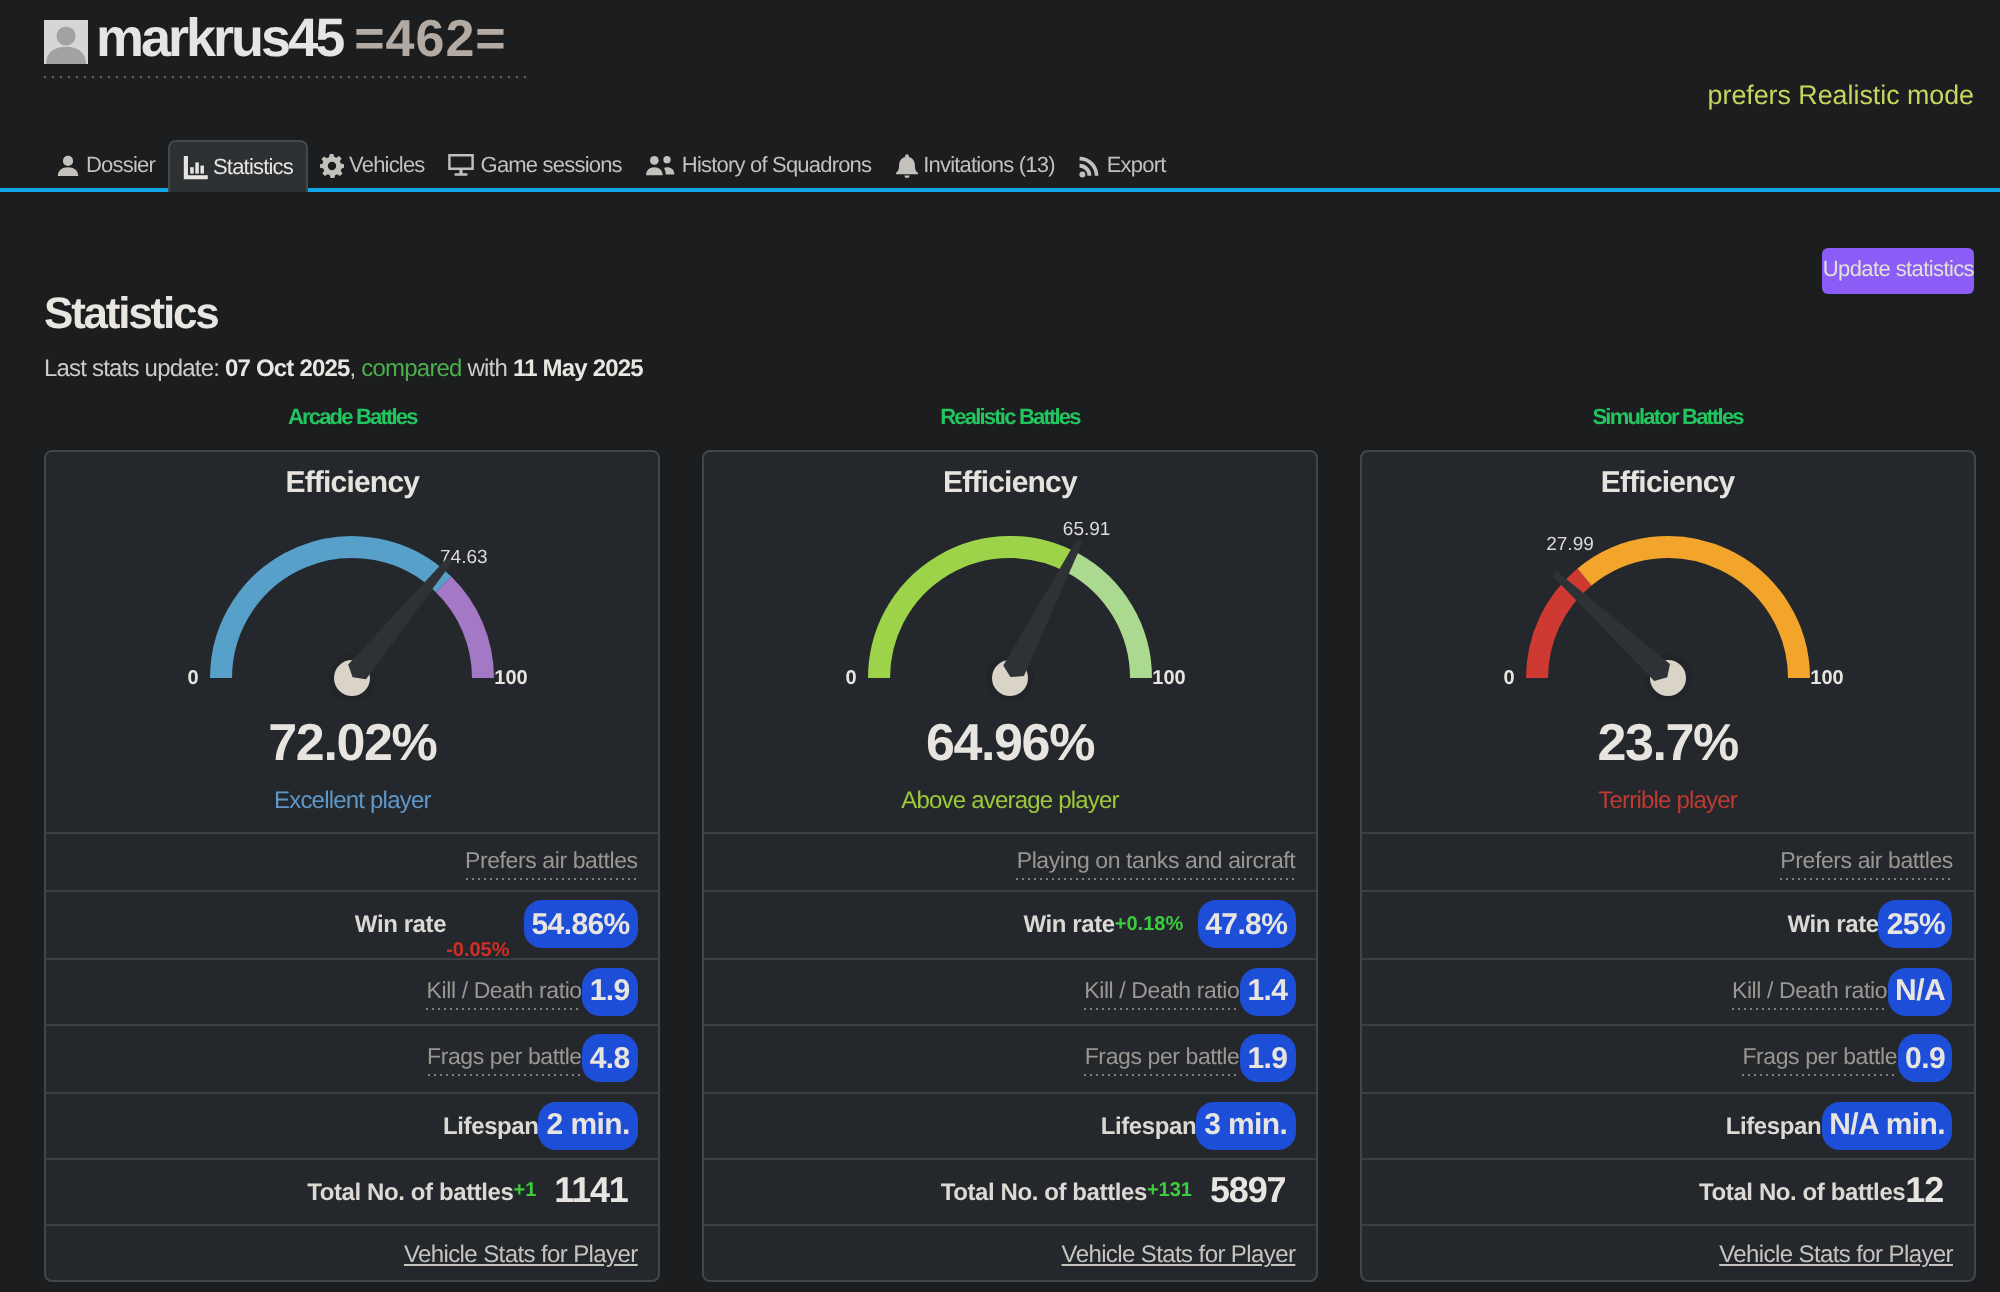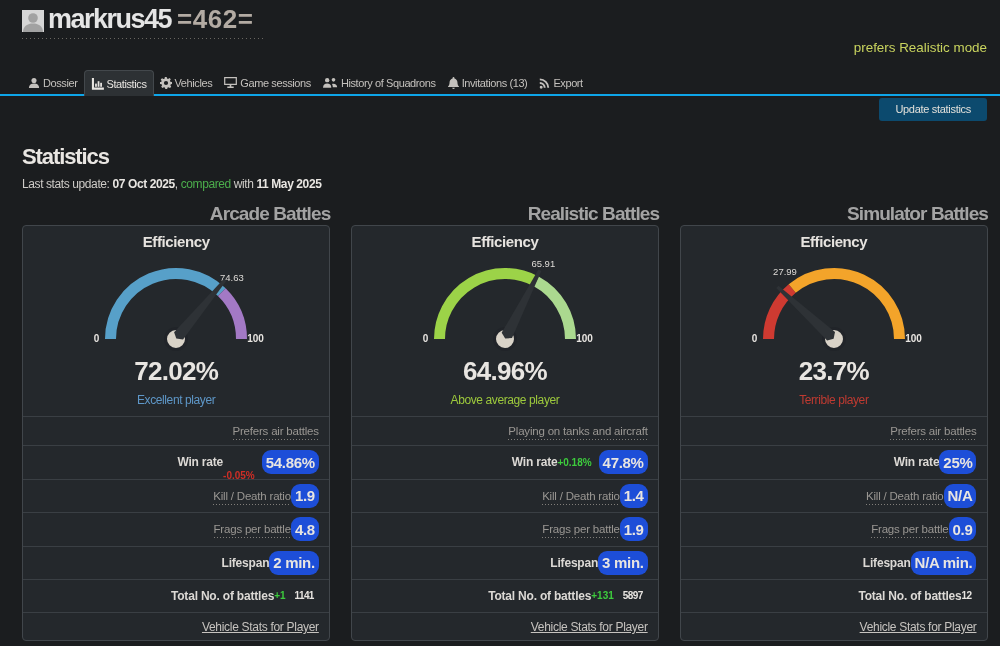--- a/index.html
+++ b/index.html
@@ -8,49 +8,49 @@
 .hname::after { content:''; position:absolute; left:0; right:0; bottom:0; height:1px; background:repeating-linear-gradient(90deg, #6a6762 0 1px, transparent 1px 4px); }
 .avatar { display:inline-block; width:22px; height:22px; background:#d6d6d6; vertical-align:-1.5px; position:relative; overflow:hidden; }
 .uname { color:#e5e5e5; font-size:27px; font-weight:bold; margin-left:4px; letter-spacing:-1.5px; position:relative; top:-2.5px; }
 .utag { color:#b3aba3; font-size:26px; font-weight:bold; margin-left:6px; letter-spacing:0.5px; position:relative; top:-2.5px; }
 .prefers { position:absolute; top:40px; right:13px; color:#c9d45e; font-size:13.4px; }
 .tabbar { position:absolute; top:70px; left:0; width:1000px; height:26px; border-bottom:2px solid #0ea5e9; }
 .tabs { list-style:none; display:flex; padding-left:22px; height:26px; }
 .tabs li { display:flex; align-items:center; padding:0 6px; font-size:11px; letter-spacing:-0.4px; color:#c4c1bd; height:26px; white-space:nowrap; }
 .tabs li.active { background:#2d3134; border:1px solid #43484c; border-bottom:none; border-radius:4px 4px 0 0; color:#e8e5e1; }
 .ti { margin-right:3px; }
-.btn { position:absolute; top:98px; right:13px; background:#0c4a6e; color:#e2e0da; font-size:11px; letter-spacing:-0.3px; line-height:13px; padding:5px 16px; border-radius:3px; }
+.btn { position:absolute; top:124px; right:13px; background:#8b5cf6; color:#e2e0da; font-size:11px; letter-spacing:-0.3px; line-height:13px; padding:5px 0; border-radius:3px; }
 h2.stats { position:absolute; top:144px; left:22px; font-size:22px; letter-spacing:-1.1px; color:#e9e6e2; font-weight:bold; }
 .upd { position:absolute; top:177px; left:22px; font-size:12px; letter-spacing:-0.4px; color:#cfccc8; }
 .upd b { color:#e9e6e2; }
 .upd .cmp { color:#4cae4c; }
 .cols { position:absolute; top:203px; left:22px; width:966px; display:flex; gap:20.5px; }
 .col { width:308.5px; }
-.ctitle { text-align:right; font-size:19px; letter-spacing:-0.9px; font-weight:bold; color:#a3a3a3; height:22px; }
+.ctitle { text-align:center; font-size:11px; letter-spacing:-0.9px; font-weight:bold; color:#22c55e; height:22px; }
 .card { position:relative; margin-top:0px; height:416px; background:#24282c; border:1px solid #41464b; border-radius:4px; }
 .eff { position:absolute; top:7px; width:100%; text-align:center; font-size:15px; letter-spacing:-0.4px; font-weight:bold; color:#e6e3df; }
 .big { position:absolute; top:130px; width:100%; text-align:center; font-size:26px; letter-spacing:-0.7px; font-weight:bold; color:#e8e5e1; }
 .player { position:absolute; top:167px; width:100%; text-align:center; font-size:12px; letter-spacing:-0.4px; }
 .p-blue { color:#5e97c8; }
 .p-grn { color:#9dc93c; }
 .p-red { color:#bf3a31; }
 .tbl { position:absolute; top:190px; left:0; width:100%; }
 .trow { display:flex; align-items:center; justify-content:flex-end; border-top:1px solid #3a3f44; padding:0 10.5px 0 10.5px; height:33.5px; }
 .trow:first-child { height:29px; }
 .trow:nth-child(5), .trow:nth-child(6) { height:33px; }
 .trow.last { height:30.5px; }
 .dot { font-size:11.5px; letter-spacing:-0.2px; color:#9a9793; position:relative; }
 .dot::after { content:''; position:absolute; left:0; right:0; bottom:-3px; height:1px; background:repeating-linear-gradient(90deg, #817e7a 0 1px, transparent 1px 3px); }
 .b { font-size:12px; letter-spacing:-0.2px; font-weight:bold; color:#dcd9d5; }
 .rv { display:flex; align-items:center; }
 .delta { font-size:10px; font-weight:bold; margin-right:7px; }
 .red { color:#cf2e26;margin-top:27px; }
 .grn { color:#3dcc3d; }
 .badge { background:#1d4ed8; border-radius:9px; padding:3.5px 4px; font-size:15px; letter-spacing:-0.3px; font-weight:bold; color:#e8e5e1; }
-.num { font-size:10px; letter-spacing:-0.6px; font-weight:bold; color:#e8e5e1; margin-right:5px; }
+.num { font-size:18px; letter-spacing:-0.6px; font-weight:bold; color:#e8e5e1; margin-right:5px; }
 .vlink { font-size:12px; letter-spacing:-0.3px; color:#c6c3bf; text-decoration:underline; }
 </style></head>
 <body>
 <div class="hdr"><span class="hname"><span class="avatar"><svg width="22" height="22" viewBox="0 0 22 22" style="position:absolute;left:0;top:0">
           <rect width="22" height="22" fill="#d6d6d6"></rect>
           <circle cx="11" cy="8" r="4.8" fill="#a2a2a2"></circle>
           <path d="M1 22c0-6 4.7-8.6 10-8.6s10 2.6 10 8.6z" fill="#a2a2a2"></path>
         </svg></span><span class="uname">markrus45</span><span class="utag">=462=</span></span></div>
 <div class="prefers">prefers Realistic mode</div>
 <div class="tabbar">

